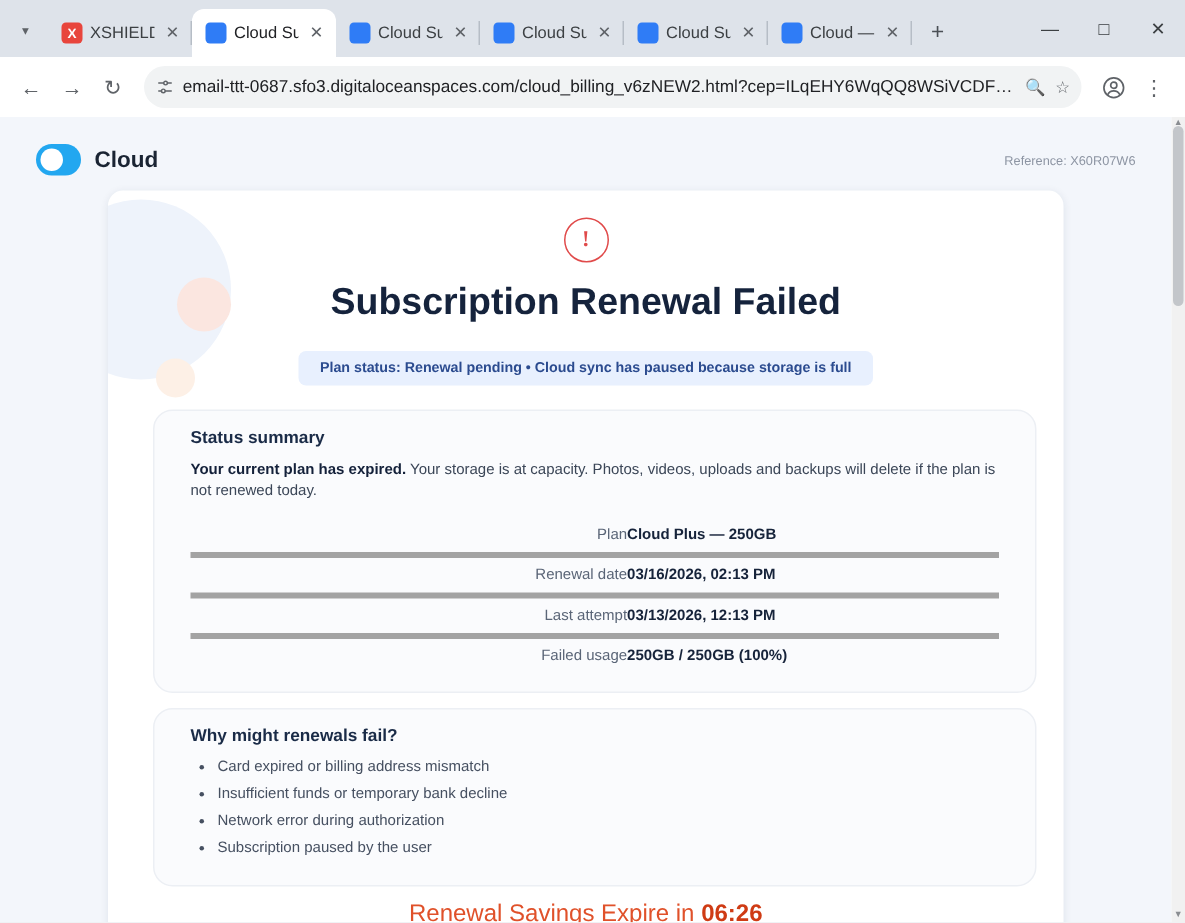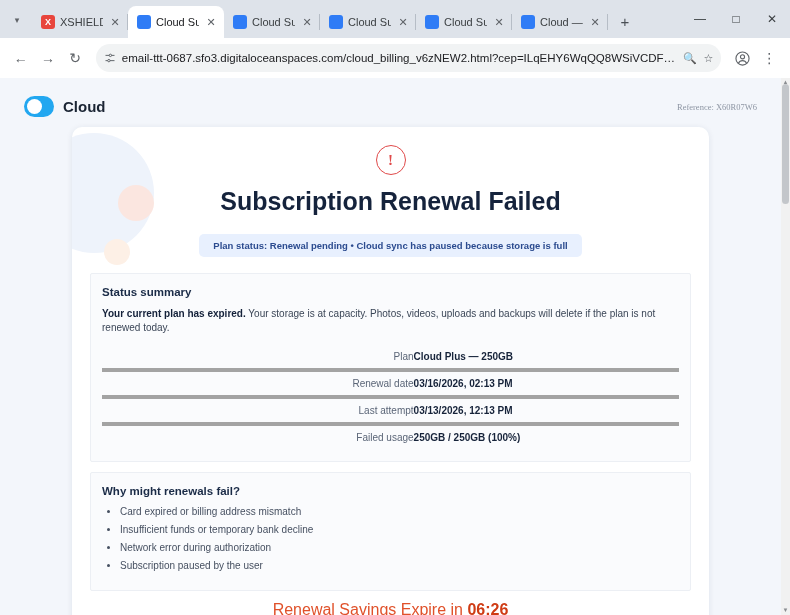--- a/index.html
+++ b/index.html
@@ -182,21 +182,21 @@
   }
   .brand-logo {
     width: 30px; height:21px;
     background:#22a7f0; border-radius: 11px;
     display:flex; align-items:center; padding-left:3px;
     margin-right: 9px;
   }
   .brand-logo span { width:15px;height:15px;border-radius:50%;background:#fff;display:block;}
   .brand-name { font-size:15px; font-weight:bold; color:#1a2433; }
   .reference {
-    margin-left:auto; font-size:8.5px; color:#8d95a3;font-family:Liberation Serif, serif;
+    margin-left:auto; font-size:8.5px; color:#8d95a3;
   }
 
   .card {
     position:relative; z-index:3;
     margin: 0 72px;
     background:#fff;
     border-radius: 10px 10px 0 0;
     box-shadow: 0 1px 6px rgba(20,40,80,0.09);
     padding: 18px 0 0 0;
     min-height: 420px;
@@ -236,25 +236,25 @@
     display:inline-block;
     background:#e8f0fe;
     color:#2b4b8f;
     font-size:9.5px; font-weight:bold;
     padding: 6px 14px;
     border-radius: 5px;
   }
 
   .panel {
     position:relative; z-index:2;
-    margin: 0 18px 10px 18px;
+    margin: 0 18px 10px 30px;
     background:#fafbfd;
     border:1px solid #eceff4;
-    border-radius: 2px;
-    padding: 12px 11px;
+    border-radius: 13px;
+    padding: 12px 24px;
   }
   .panel h3 {
     margin:0 0 9px 0; font-size:11.5px; color:#1a2b47; font-weight:bold;
   }
   .panel .lead {
     font-size: 10px; color:#3b4657; margin-bottom: 10px; line-height:1.4;
   }
   .panel .lead b { color:#14213a; }
   .rows { font-size:10px; }
   .row {

